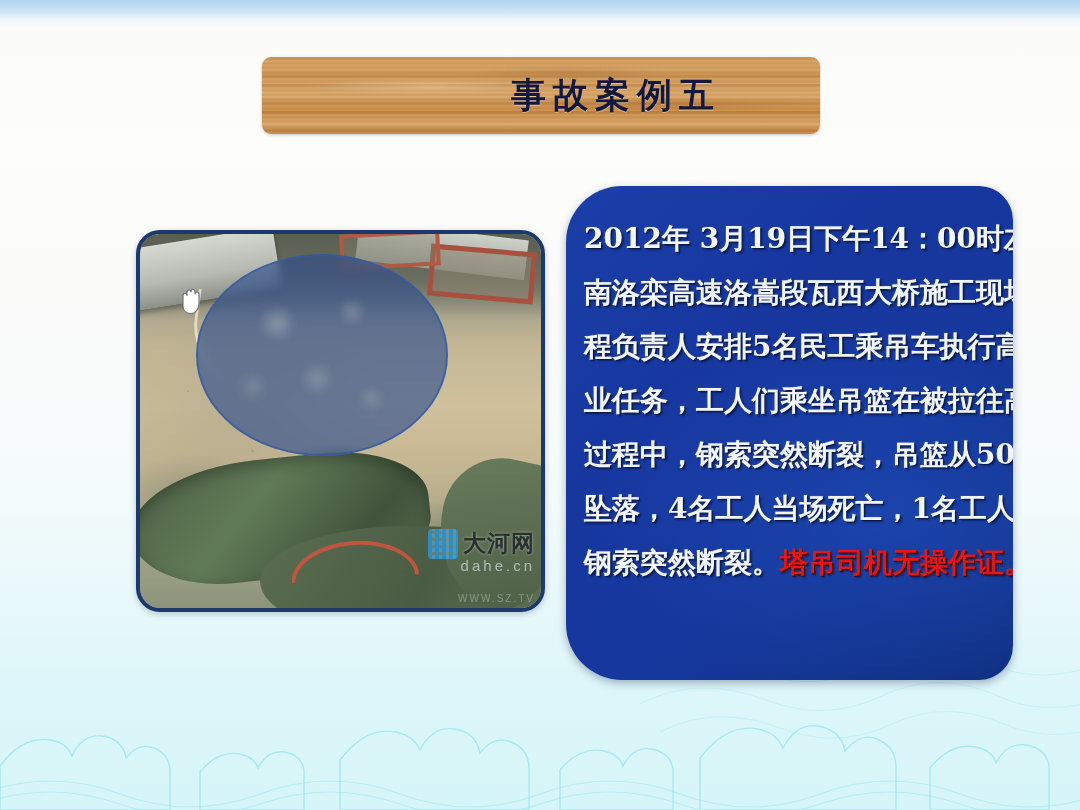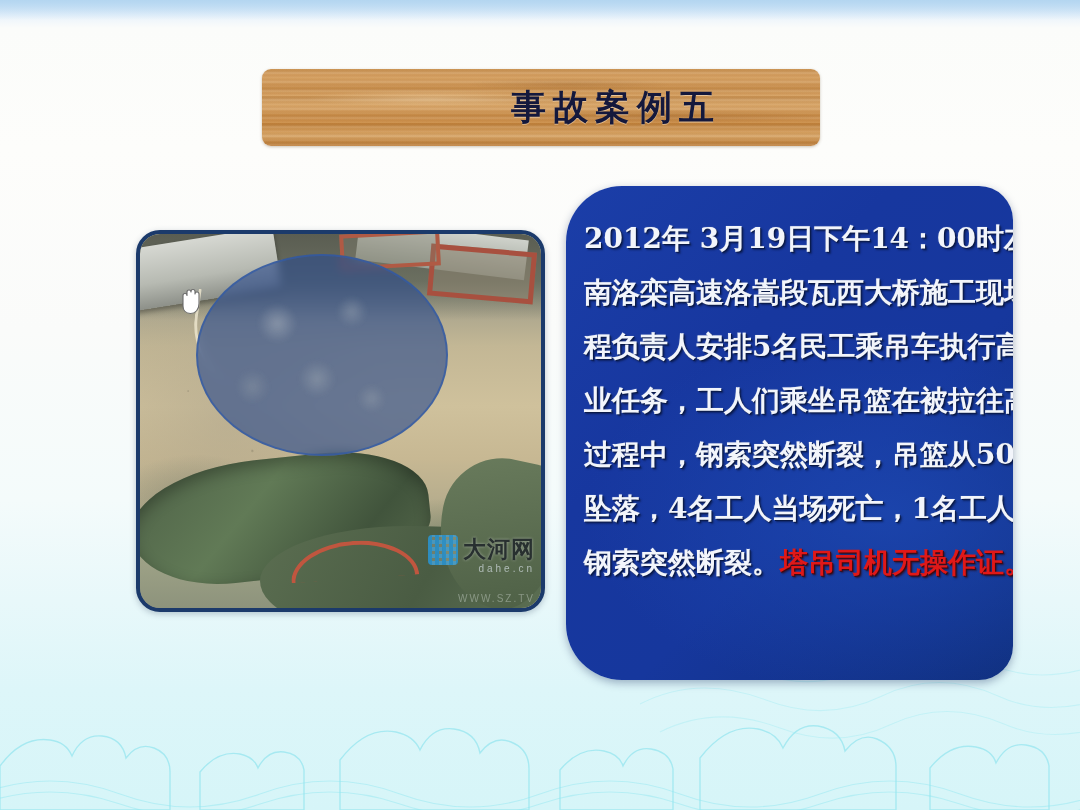--- a/index.html
+++ b/index.html
@@ -23,21 +23,21 @@
     position:absolute;left:0;bottom:0;width:1080px;height:230px;
     pointer-events:none;
   }
   .glow-top{
     position:absolute;left:0;top:0;width:1080px;height:20px;
     background:linear-gradient(to bottom,rgba(178,213,240,.95),rgba(230,243,252,0));
   }
 
   
   .banner{
-    position:absolute;left:262px;top:69px;width:558px;height:77px;
+    position:absolute;left:262px;top:57px;width:558px;height:77px;
     border-radius:9px;
     background:
       repeating-linear-gradient(to bottom,
         rgba(255,255,255,.00) 0px,
         rgba(120,70,25,.10) 2px,
         rgba(255,255,255,.13) 4px,
         rgba(140,85,35,.07) 6px,
         rgba(255,255,255,.05) 9px),
       repeating-linear-gradient(to bottom,
         rgba(90,50,12,.10) 0px,
@@ -192,21 +192,21 @@
     background:
       repeating-linear-gradient(90deg,rgba(40,150,215,.95) 0 4px,rgba(255,255,255,.15) 4px 7px),
       repeating-linear-gradient(0deg,rgba(40,150,215,.9) 0 4px,rgba(255,255,255,.12) 4px 7px);
   }
   .wm-text{
     font-family:"DejaVu Serif","Liberation Serif",serif;
     font-weight:bold;font-size:23px;color:#20262b;
     letter-spacing:1px;text-shadow:0 0 3px rgba(255,255,255,.5);
   }
   .wm-sub{
-    font-size:10px;color:rgba(215,225,230,.8);letter-spacing:3px;
+    font-size:15px;color:rgba(215,225,230,.8);letter-spacing:3px;
     margin-top:-2px;text-transform:lowercase;
   }
   .wm-url{
     font-size:10px;color:rgba(200,210,200,.55);letter-spacing:2px;margin-top:19px;
   }
 
   
   .textbox{
     position:absolute;left:566px;top:186px;width:447px;height:494px;
     background:

